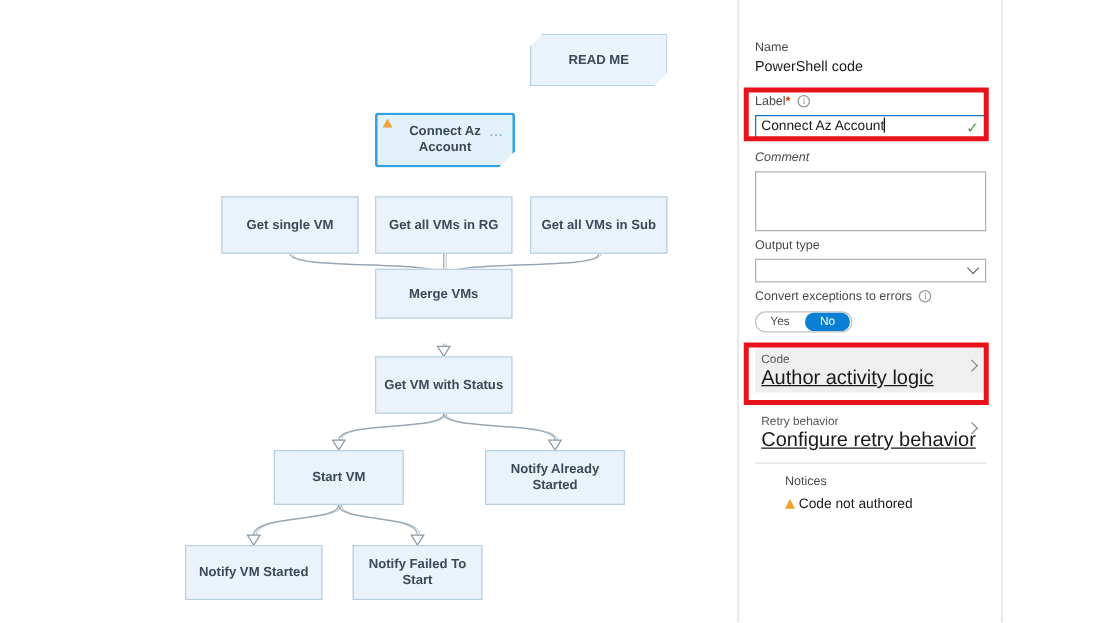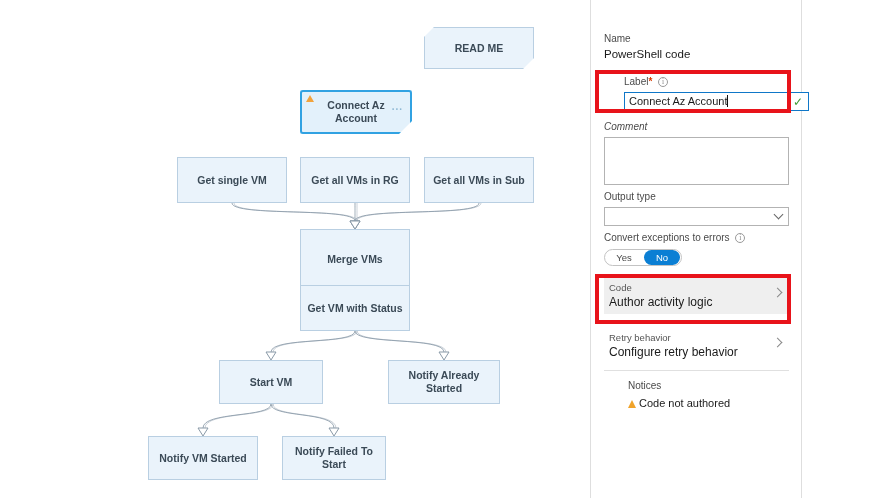--- a/index.html
+++ b/index.html
@@ -190,21 +190,21 @@
   .row {
     position: absolute;
     left: 13px;
     width: 185px;
     height: 36px;
     padding: 3px 0 0 5px;
     position: absolute;
   }
   .row.hl { background: #efefef; }
   .row .r-lbl { font-size: 9.5px; color: #555; line-height: 13px; }
-  .row .r-val { font-size: 12px; color: #1a1a1a; line-height: 17px; }
+  .row .r-val { font-size: 16px; color: #1a1a1a; line-height: 17px; text-decoration: underline; }
   .row .r-chev {
     position: absolute;
     right: 8px; top: 11px;
     width: 7px; height: 7px;
     border-right: 1.4px solid #888;
     border-top: 1.4px solid #888;
     transform: rotate(45deg);
   }
   .divider {
     position: absolute;
@@ -273,21 +273,21 @@
         </div>
         <div class="node" style="left: 177px; top: 157px; width: 110px; height: 46px;">
           <span>Get single VM</span>
         </div>
         <div class="node" style="left: 300px; top: 157px; width: 110px; height: 46px;">
           <span>Get all VMs in RG</span>
         </div>
         <div class="node" style="left: 424px; top: 157px; width: 110px; height: 46px;">
           <span>Get all VMs in Sub</span>
         </div>
-        <div class="node" style="left: 300px; top: 229px; width: 110px; height: 60px;">
+        <div class="node" style="left: 300px; top: 215px; width: 110px; height: 40px;">
           <span>Merge VMs</span>
         </div>
         <div class="node" style="left: 300px; top: 285px; width: 110px; height: 46px;">
           <span>Get VM with Status</span>
         </div>
         <div class="node" style="left: 219px; top: 360px; width: 104px; height: 44px;">
           <span>Start VM</span>
         </div>
         <div class="node" style="left: 388px; top: 360px; width: 112px; height: 44px;">
           <span>Notify Already Started</span>
@@ -302,21 +302,21 @@
   </div>
 
   <div id="panel">
     <div id="panel-inner">
 
       <div class="fld" style="top:32px;">
         <div class="lbl">Name</div>
         <div class="val">PowerShell code</div>
       </div>
 
-      <div class="fld" style="top:75px;margin-left:20px;">
+      <div class="fld" style="top:75px;">
         <div class="lbl">
           <span>Label</span><span class="req">*</span>
           <span class="info-ico">i</span>
         </div>
         <div class="tbox focused" style="margin-top:3px;">
           <span>Connect Az Account</span><span class="caret"></span>
           <span class="check">✓</span>
         </div>
       </div>
 

